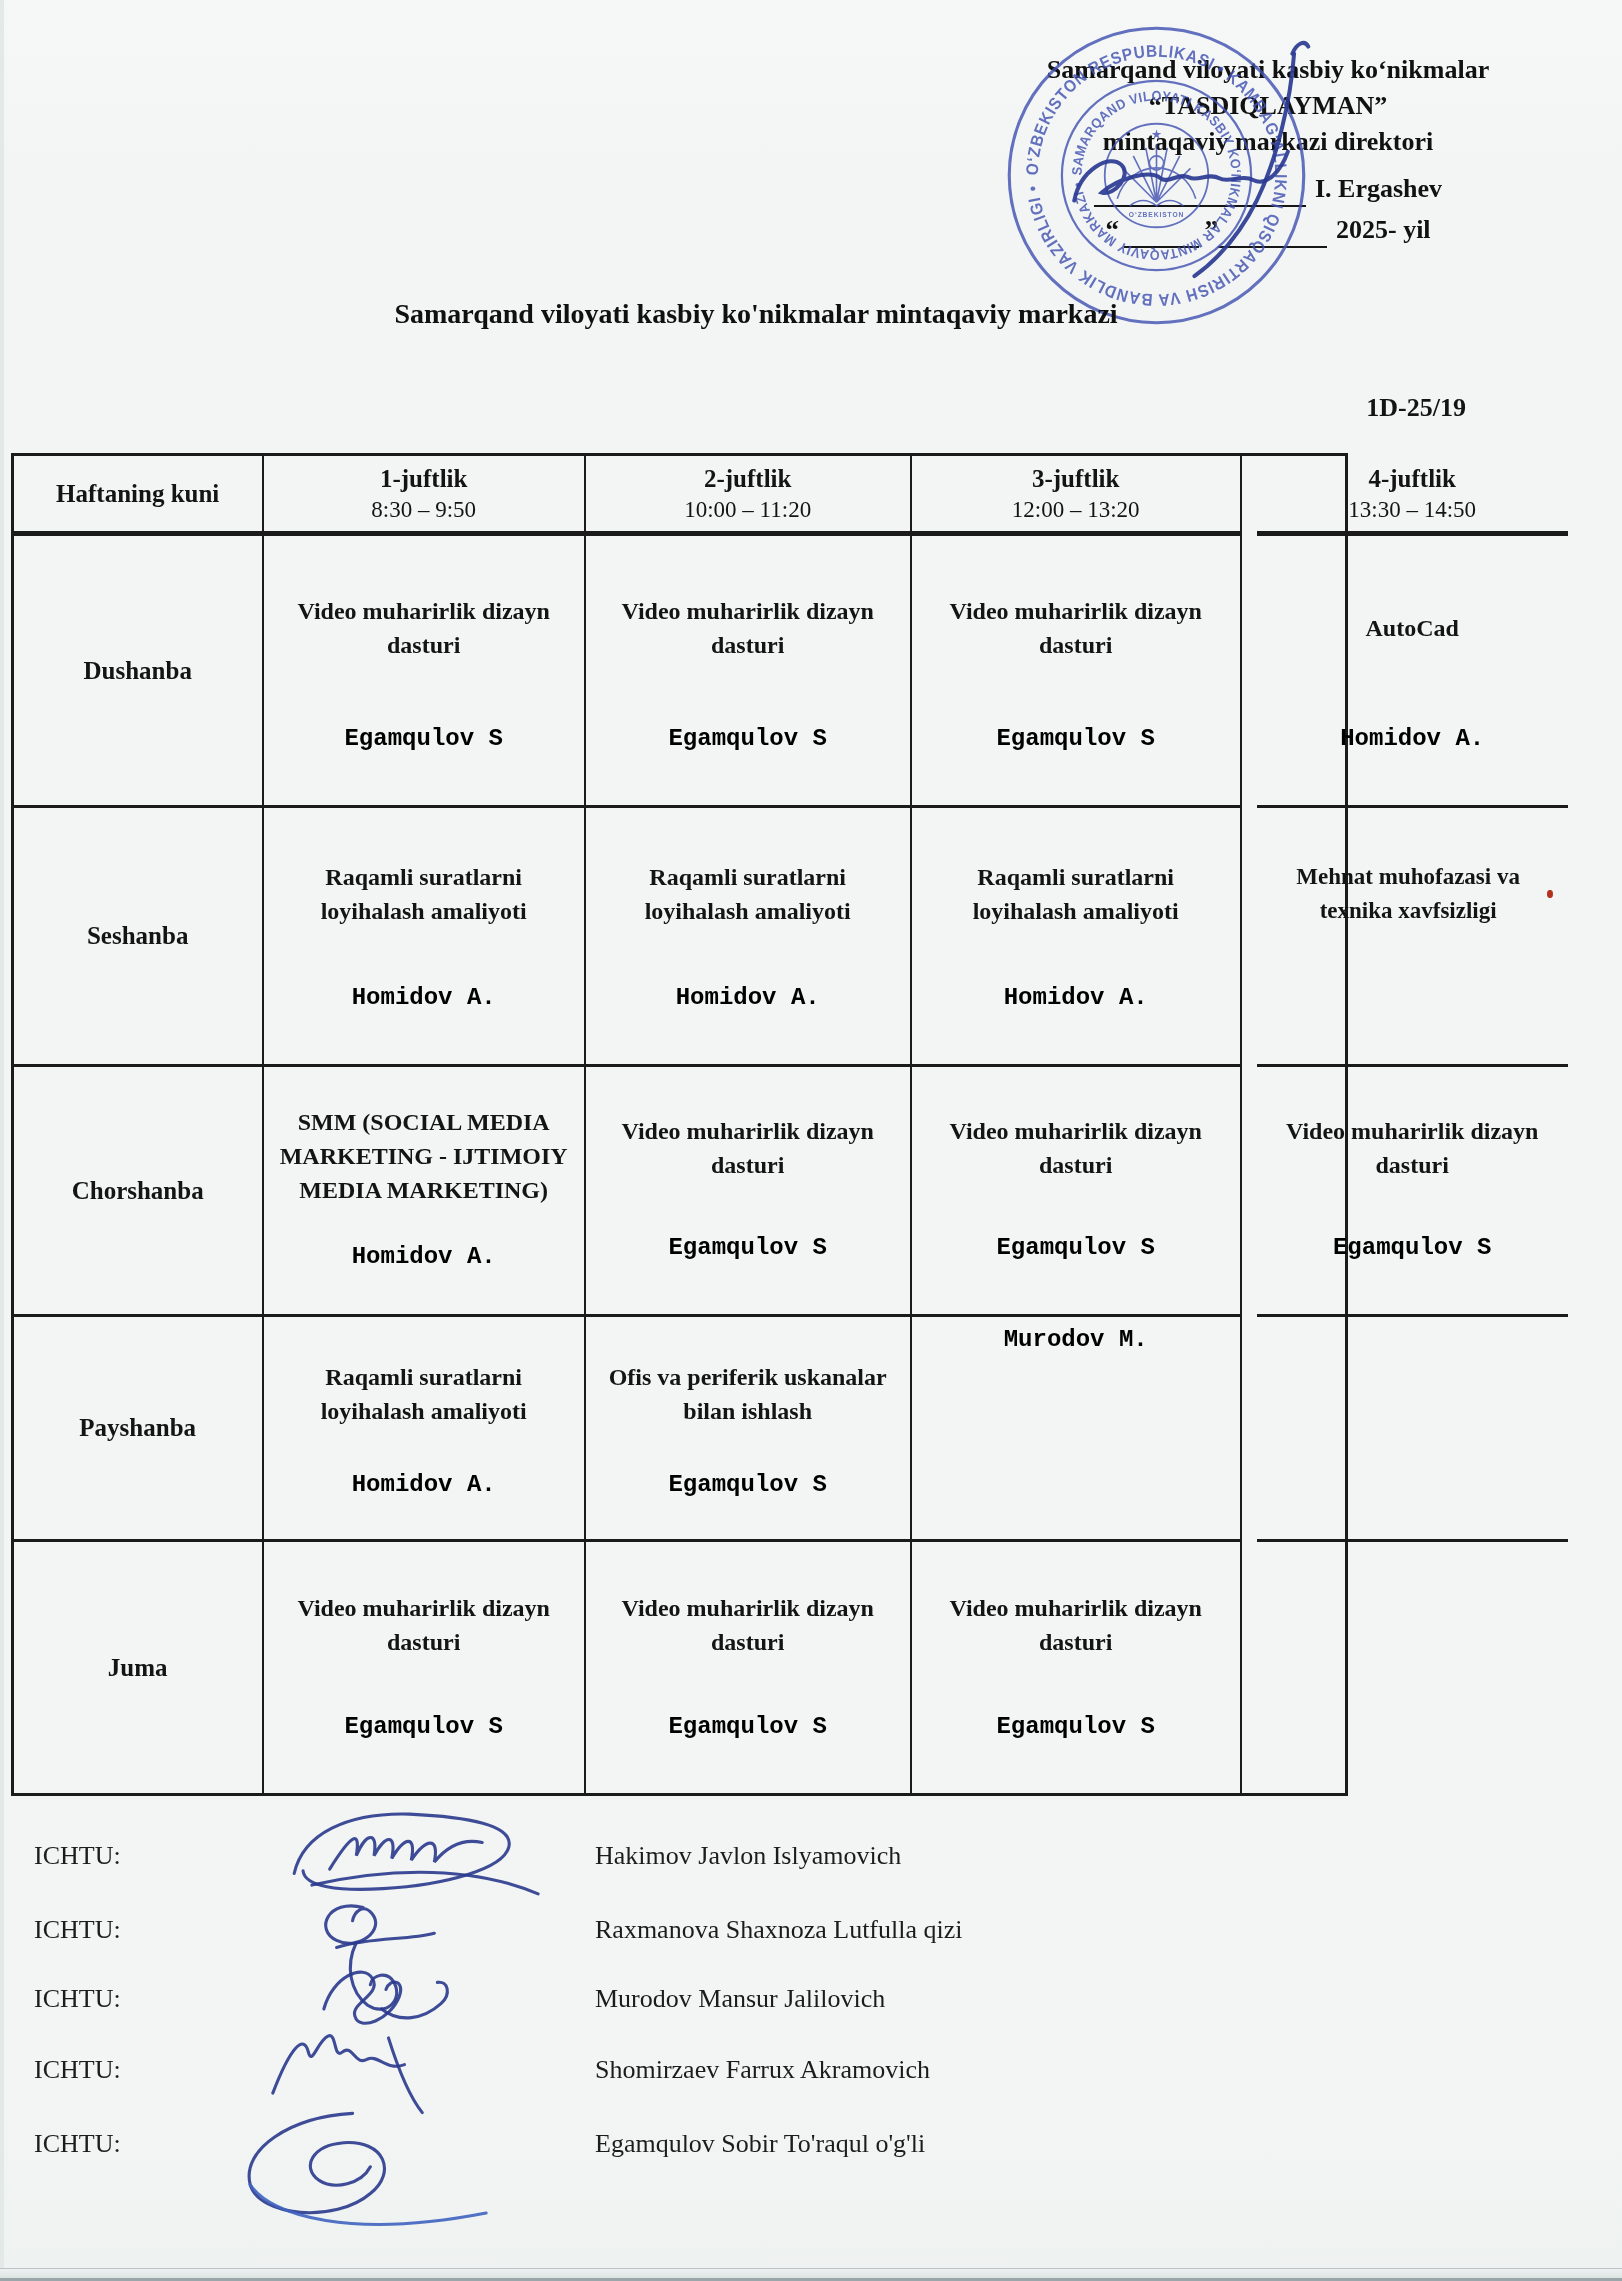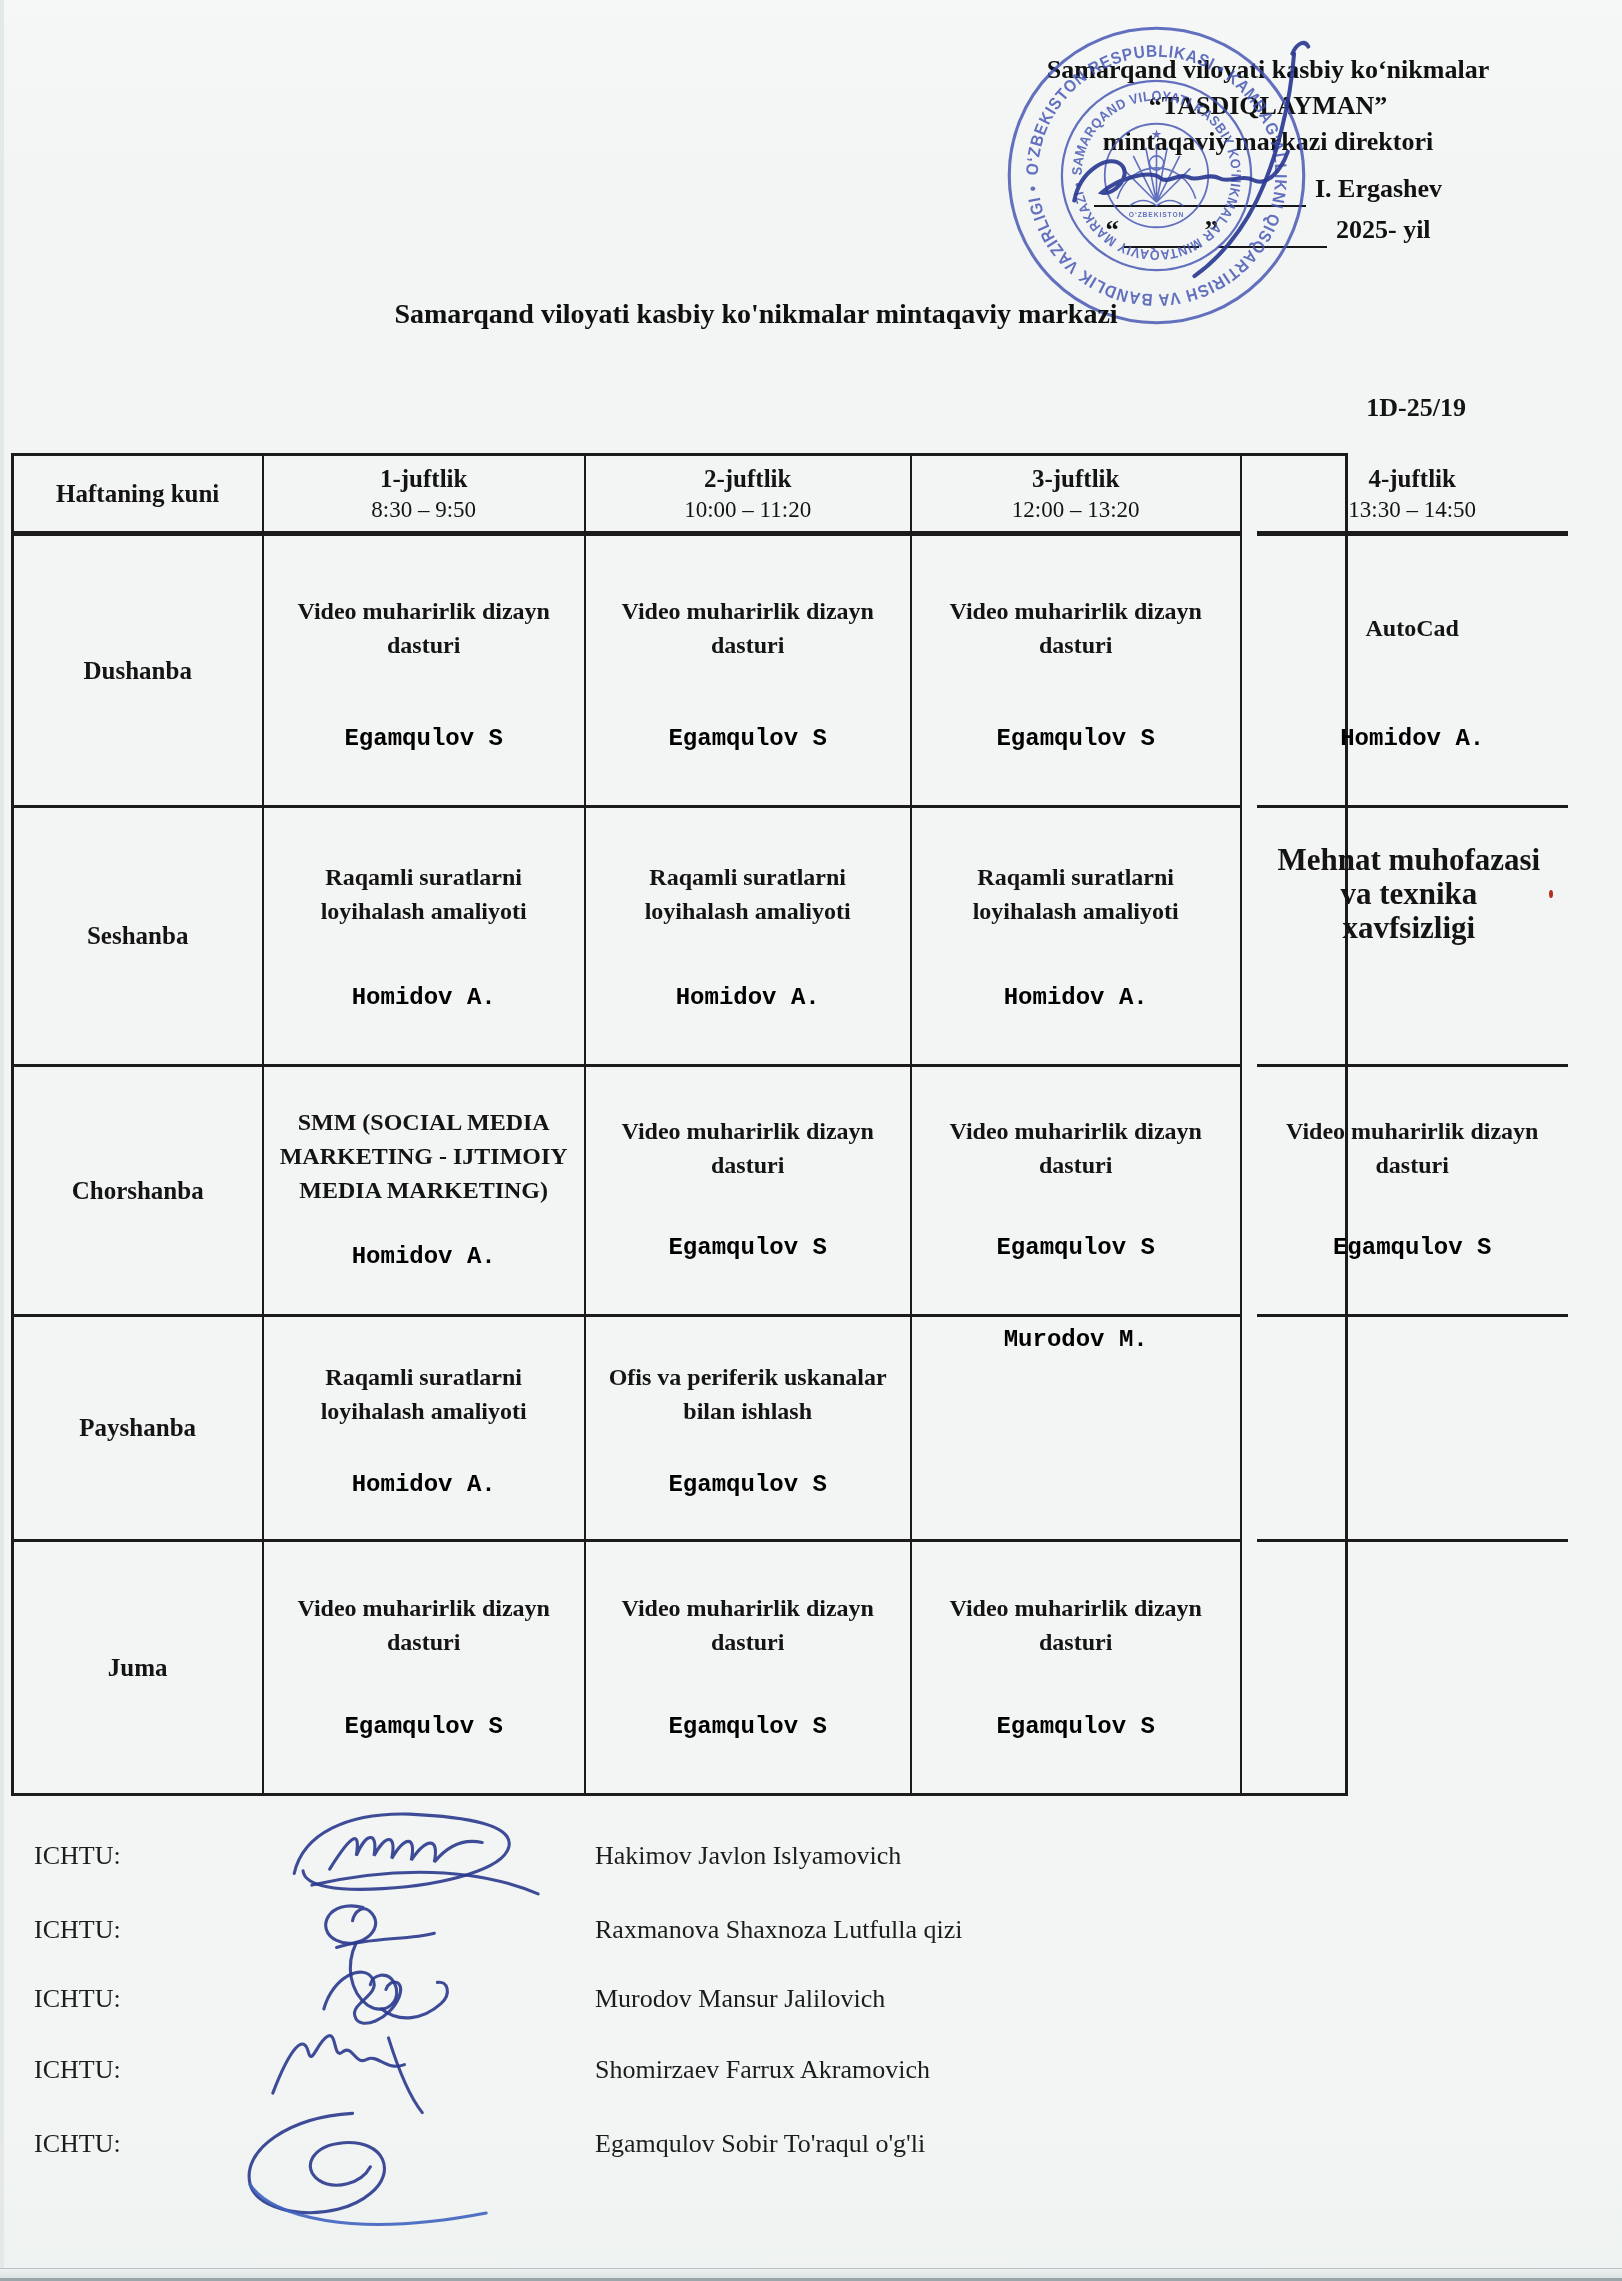--- a/index.html
+++ b/index.html
@@ -181,21 +181,21 @@
   </div>
   <div class="cell">
     <div class="subj">Raqamli suratlarni loyihalash amaliyoti</div>
     <div class="tchr">Homidov A.</div>
   </div>
   <div class="cell">
     <div class="subj">Raqamli suratlarni loyihalash amaliyoti</div>
     <div class="tchr">Homidov A.</div>
   </div>
   <div class="cell lc">
-    <div class="subj" style="font-size:31px;">
+    <div class="subj" style="font-size:23px;">
       <span>Mehnat muhofazasi va texnika xavfsizligi</span>
         <span class="ink-dot"></span>
     </div>
     <div class="tchr"></div>
   </div>
 
   <div class="cell day">Chorshanba</div>
   <div class="cell">
     <div class="subj">SMM (SOCIAL MEDIA MARKETING - IJTIMOIY MEDIA MARKETING)</div>
     <div class="tchr" style="height:78px;padding-top:7.1px;">Homidov A.</div>

